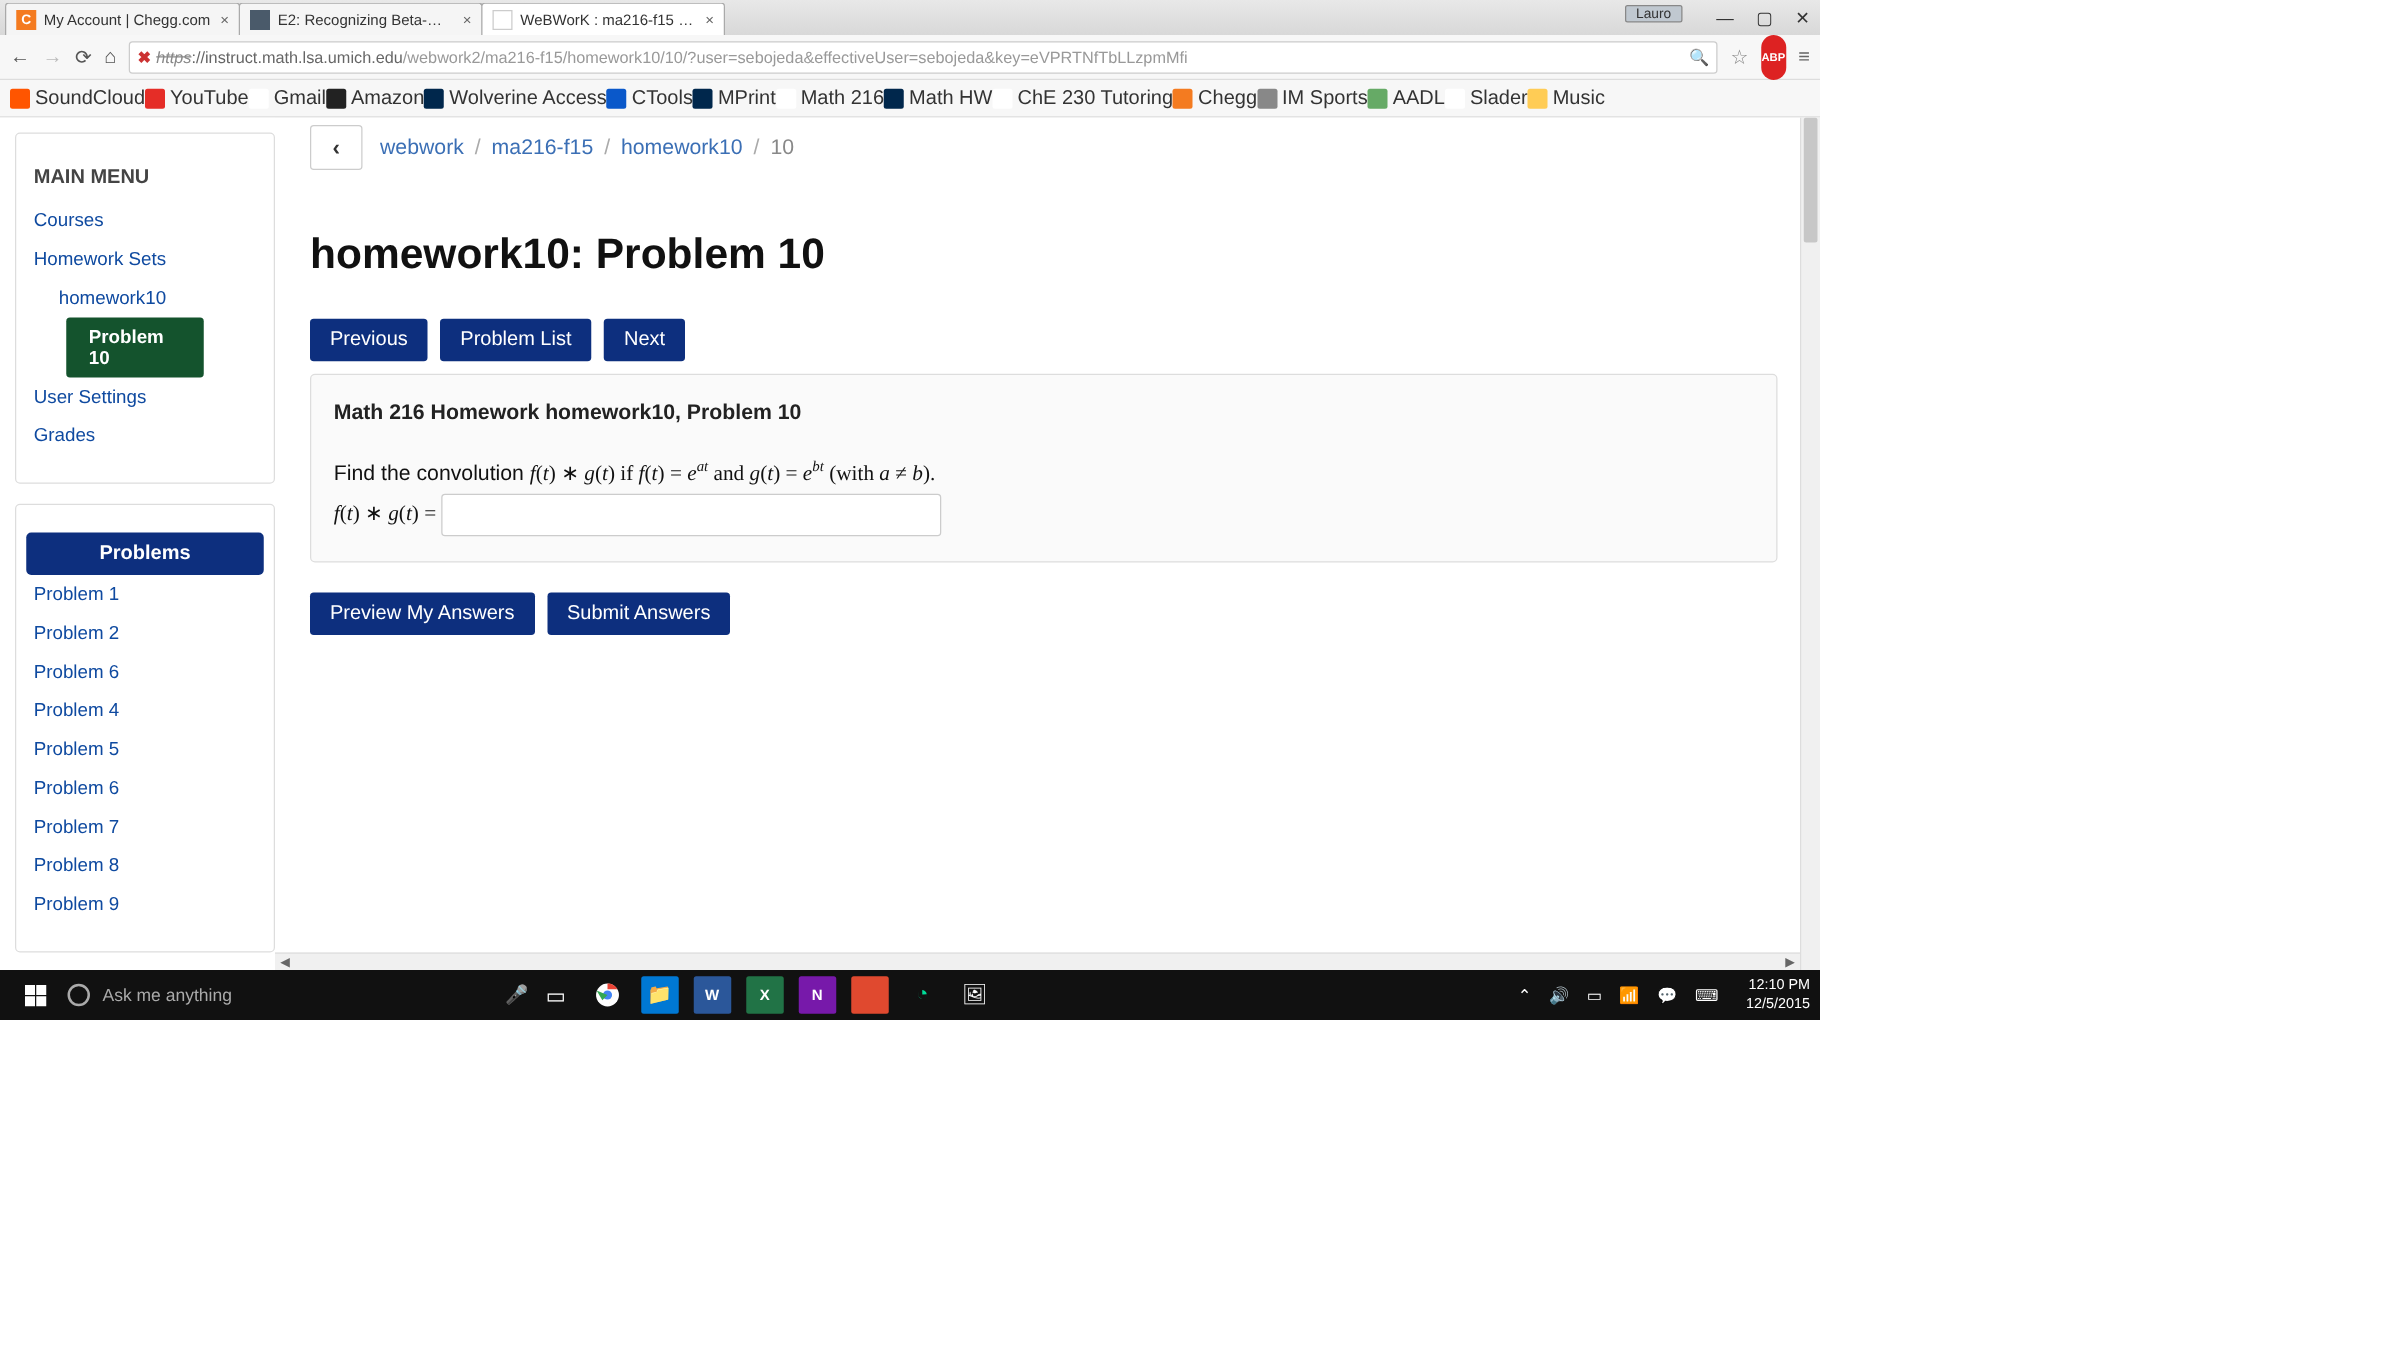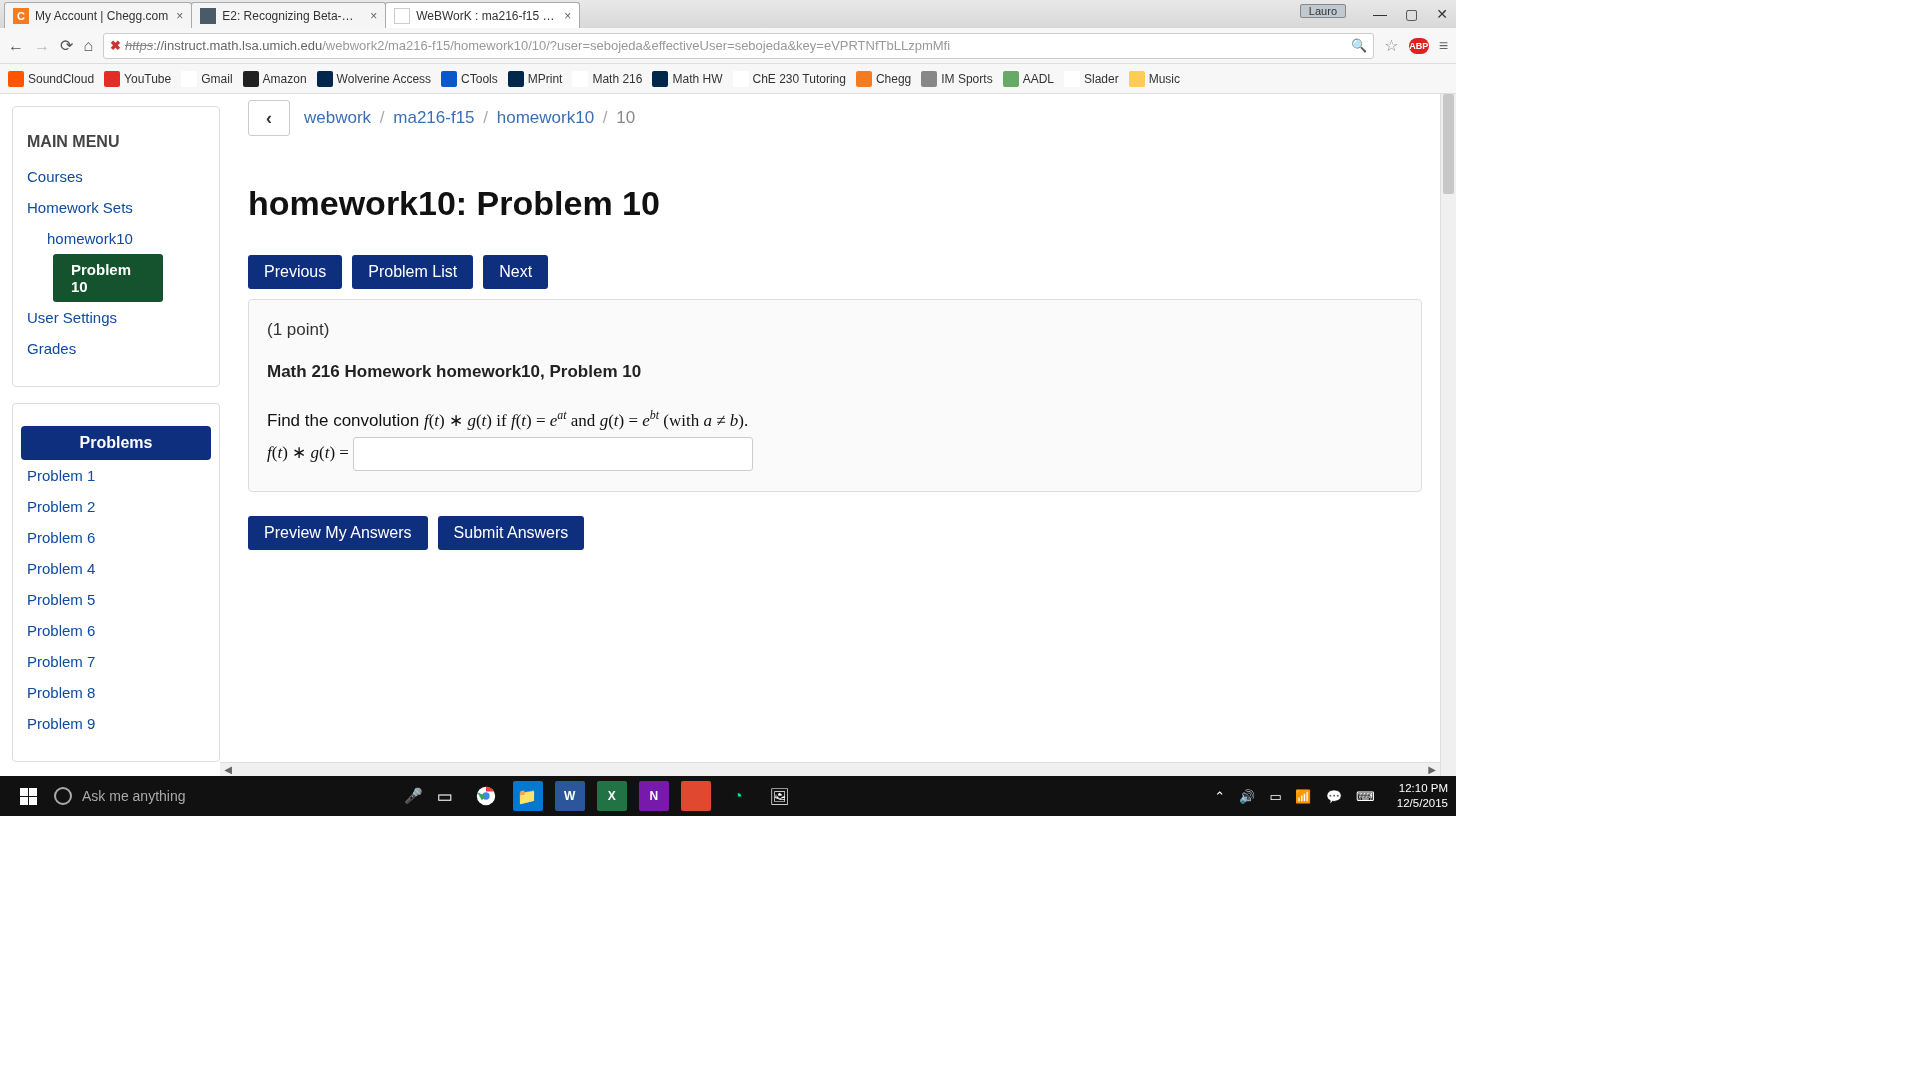--- a/index.html
+++ b/index.html
@@ -20,25 +20,25 @@
 .addr-row { height: 36px; background: #f7f7f7; border-bottom: 1px solid #ddd; display: flex; align-items: center; padding: 0 8px; gap: 10px; }
 .nav-icon { color: #555; font-size: 16px; }
 .nav-icon.disabled { color: #bbb; }
 .omnibox { flex: 1; display: flex; align-items: center; background: #fff; border: 1px solid #ccc; border-radius: 3px; height: 26px; padding: 0 6px; font-size: 13px; color: #666; }
 .omnibox .x-ico { color: #c33; font-weight: bold; margin-right: 4px; font-size: 13px; }
 .omnibox .https { color: #2a7; font-style: italic; }
 .omnibox .https.strike { color: #888; text-decoration: line-through; }
 .omnibox .url-rest { color: #999; }
 .omnibox .mag { margin-left: auto; color: #5e92d4; }
 .star { color: #888; font-size: 16px; }
-.abp { width: 20px; height: 16px; background: #d22; color: #fff; font-size: 9px; font-weight: bold; border-radius: 10px; display: flex; align-items: center; justify-content: center; }
+.abp { width: 20px; height: 36px; background: #d22; color: #fff; font-size: 9px; font-weight: bold; border-radius: 10px; display: flex; align-items: center; justify-content: center; }
 .hamburger { color: #666; font-size: 16px; }
 
 
-.bookmarks { height: 30px; background: #f7f7f7; border-bottom: 1px solid #ddd; display: flex; align-items: center; padding: 0 8px; gap: 10px; font-size: 12px; color: #333; }
+.bookmarks { height: 30px; background: #f7f7f7; border-bottom: 1px solid #ddd; display: flex; align-items: center; padding: 0 8px; font-size: 16px; color: #333; }
 .bm { display: flex; align-items: center; gap: 4px; white-space: nowrap; }
 .bm-ico { width: 16px; height: 16px; border-radius: 2px; display: inline-block; }
 
 
 .page { flex: 1; display: flex; overflow: hidden; background: #fff; position: relative; }
 
 
 .sidebar { width: 220px; padding: 12px 0 12px 12px; background: #fff; overflow: hidden; }
 .side-box { border: 1px solid #ddd; border-radius: 4px; margin-bottom: 16px; padding: 22px 0; }
 .side-heading { font-size: 16px; font-weight: bold; color: #444; padding: 4px 14px 10px; }
@@ -249,21 +249,20 @@
 
     <h1 class="page-title">homework10: Problem 10</h1>
 
     <div class="btn-row">
       <button class="btn">Previous</button>
       <button class="btn">Problem List</button>
       <button class="btn">Next</button>
     </div>
 
     <div class="problem-box">
-      <div class="points">(1 point)</div>
       <div class="prob-title">Math 216 Homework homework10, Problem 10</div>
       <div class="prob-text">
         <span>Find the convolution </span>
         <span class="mi">f</span>(<span class="mi">t</span>) ∗ <span class="mi">g</span>(<span class="mi">t</span>) if
         <span class="mi">f</span>(<span class="mi">t</span>) = <span class="mi">e</span><sup><span class="mi">at</span></sup>
         and <span class="mi">g</span>(<span class="mi">t</span>) = <span class="mi">e</span><sup><span class="mi">bt</span></sup>
         (with <span class="mi">a</span> ≠ <span class="mi">b</span>).
         <br>
         <span class="mi">f</span>(<span class="mi">t</span>) ∗ <span class="mi">g</span>(<span class="mi">t</span>) =
         <input class="answer-input" type="text" style="">

